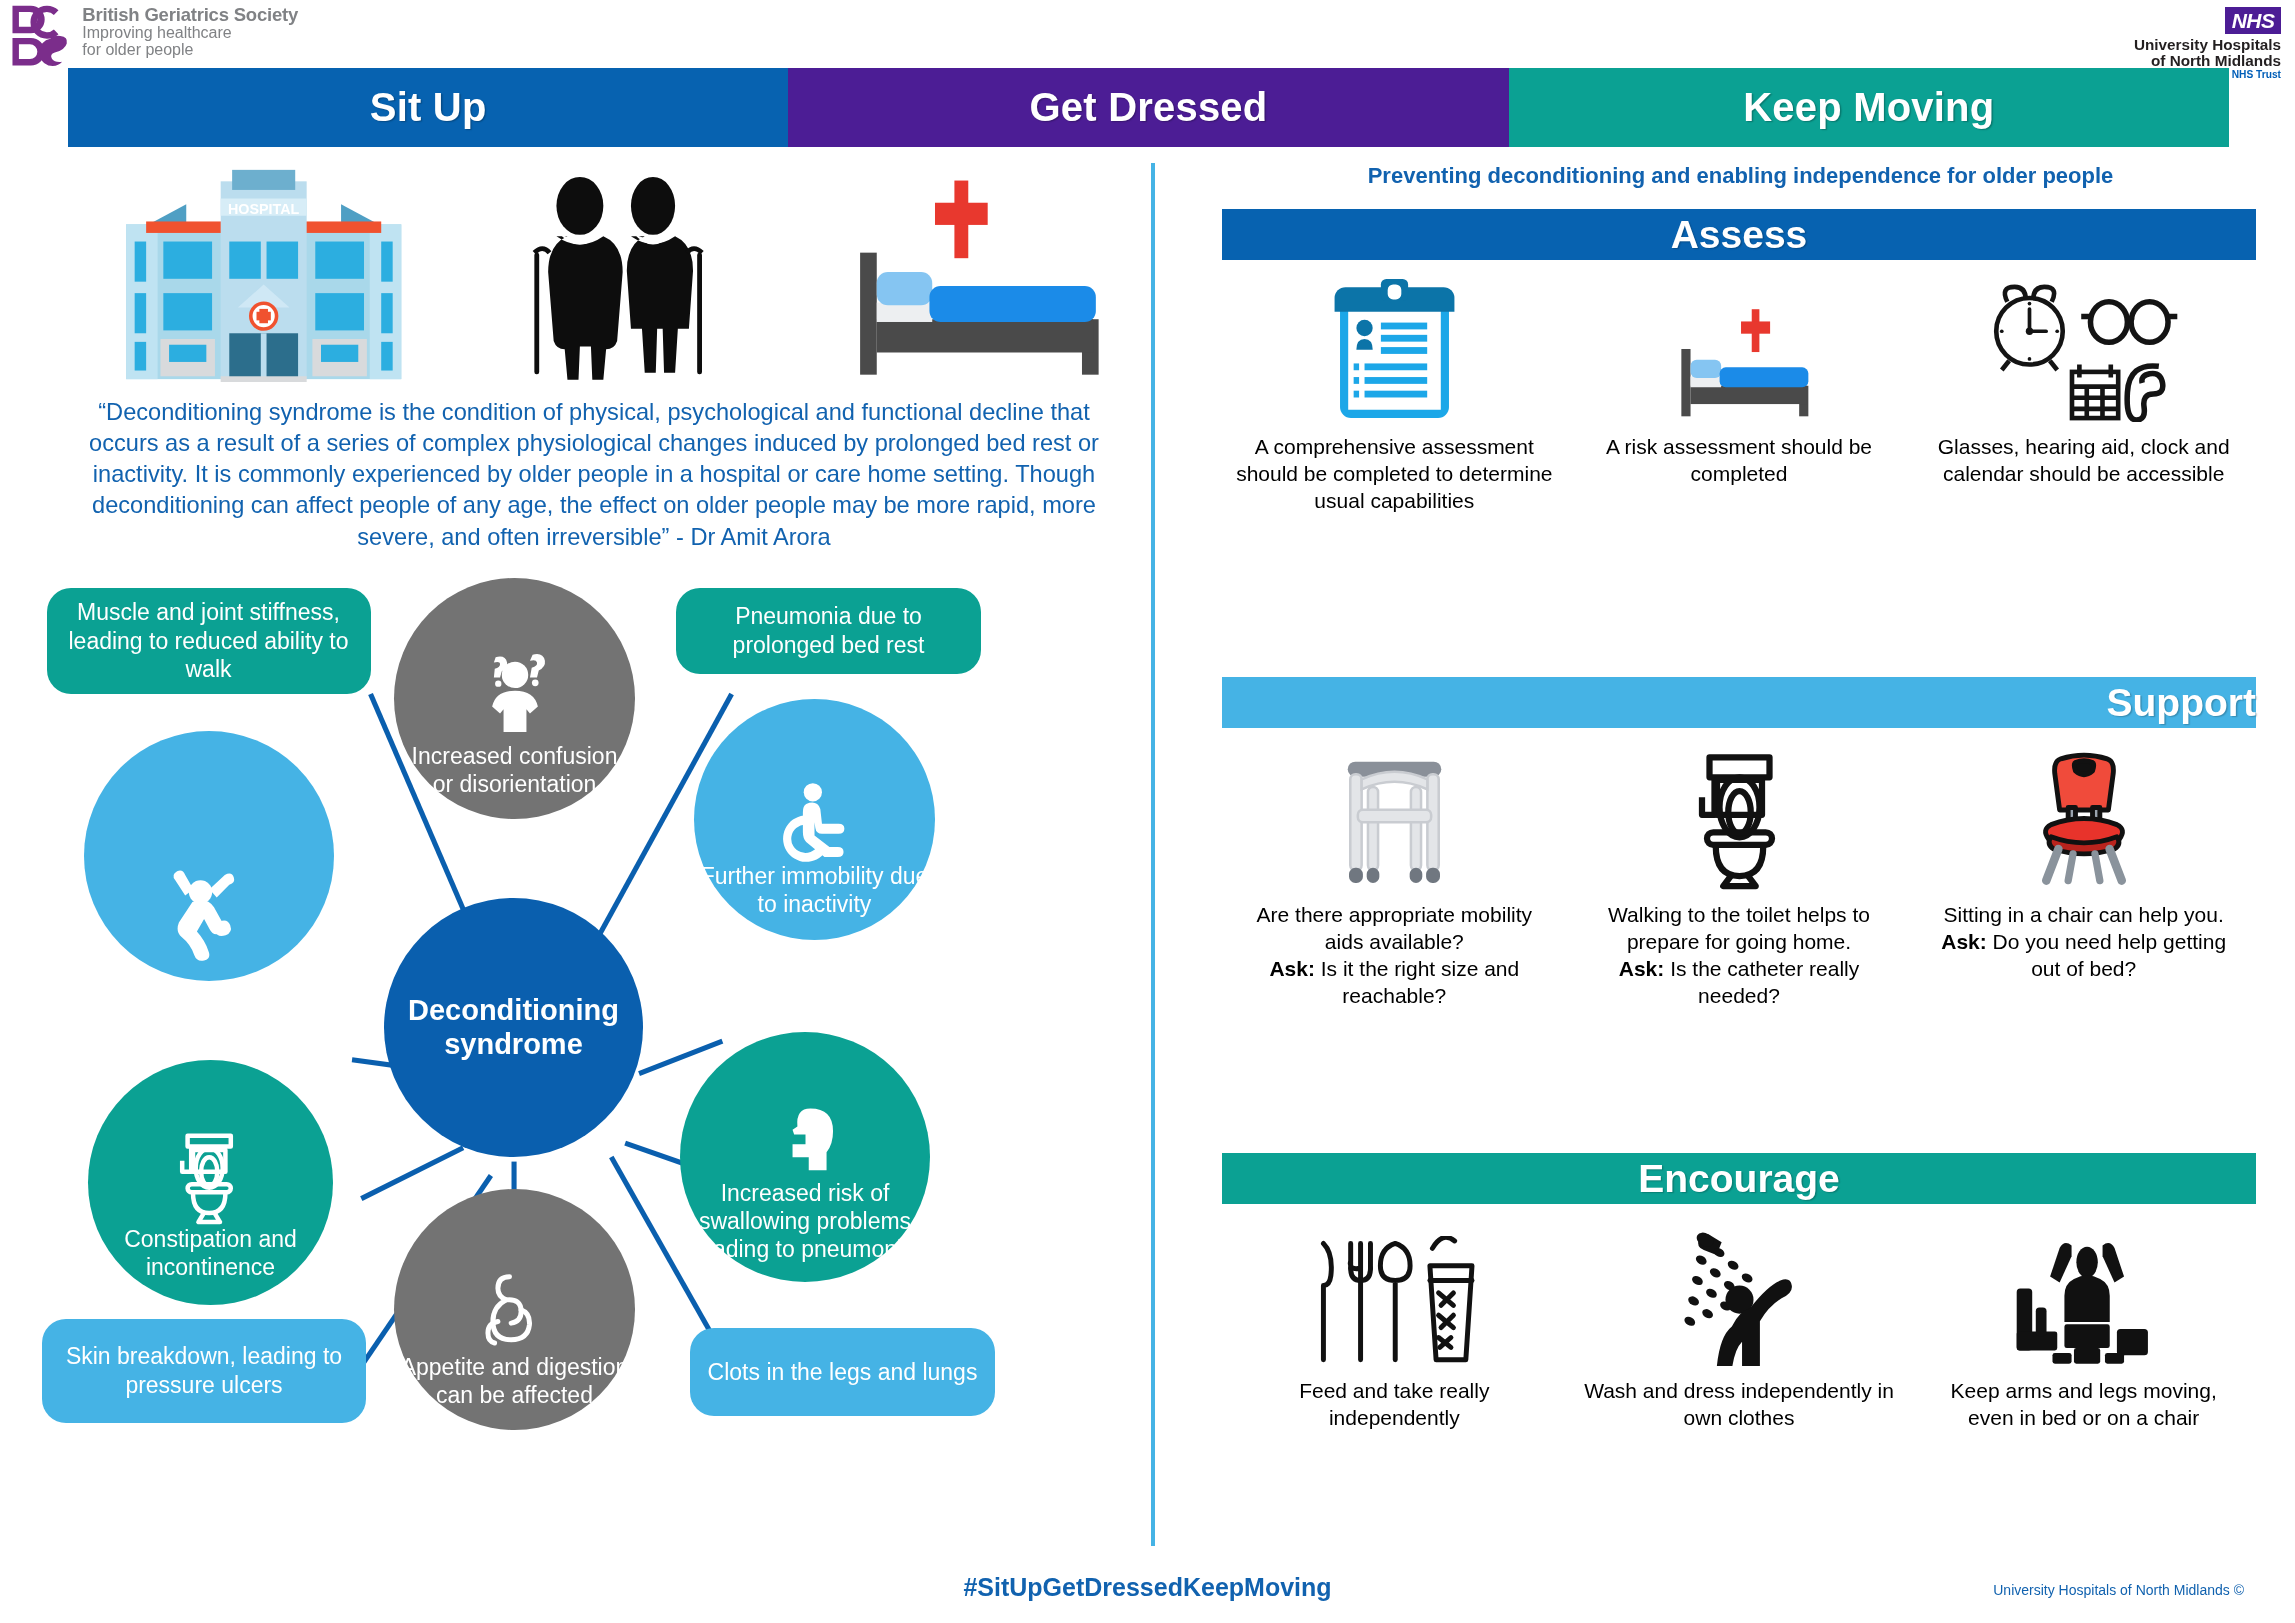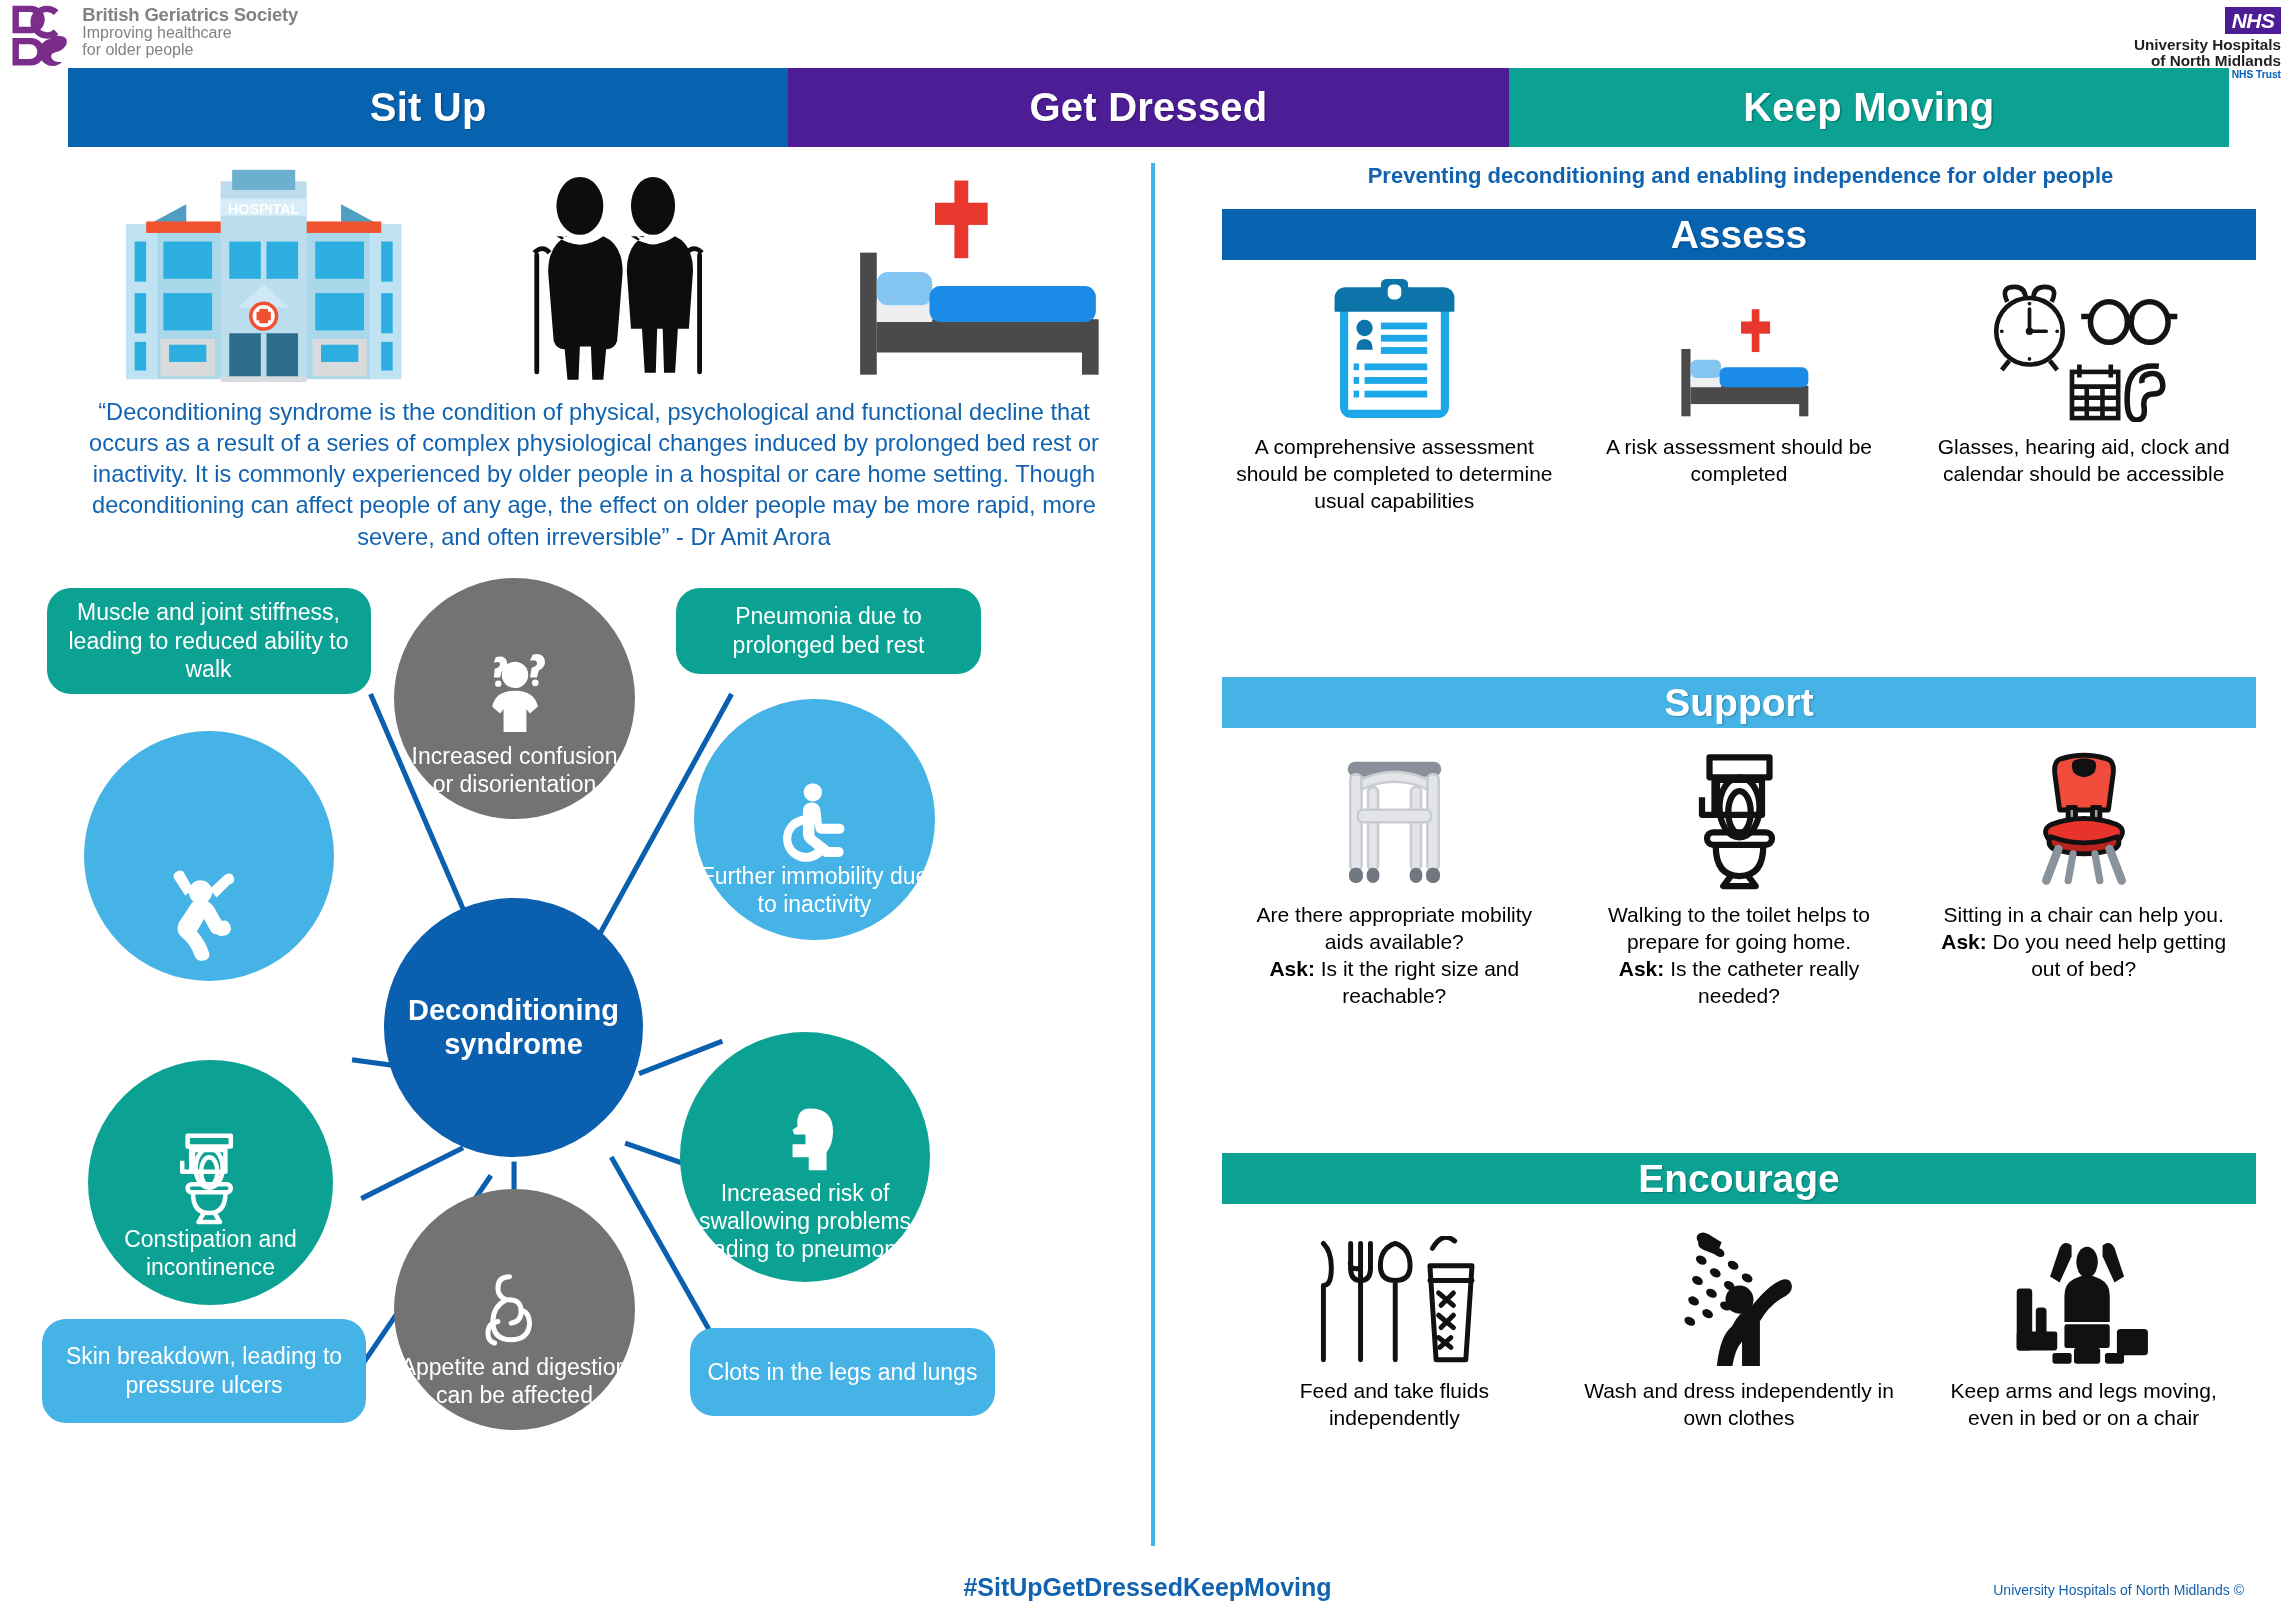--- a/index.html
+++ b/index.html
@@ -74,21 +74,21 @@
 
   
   .right-col { position:absolute; left:1185px; top:163px; width:1111px; height:1386px; }
   .right-title { position:absolute; left:0; top:0; width:1111px; text-align:center;
                  color:#1162AF; font-weight:bold; font-size:22px; }
 
   .sec-head { position:absolute; left:37px; width:1034px; height:51px;
               display:flex; align-items:center; justify-content:center; }
   .sec-head span { color:#fff; font-weight:bold; font-size:39px; text-shadow: 1.4px 1.4px 1.4px rgba(0,0,0,0.22); }
   .sec-head.h-assess   { background:#0762B0; top:46px; }
-  .sec-head.h-support  { background:#45B3E5; top:514px; }
+  .sec-head.h-support  { background:#45B3E5; top:514px;justify-content:flex-end; }
   .sec-head.h-encourage{ background:#0BA193; top:990px; }
 
   .trio { position:absolute; left:37px; width:1034px; display:flex; }
   .trio .cell { flex:1 1 0; display:flex; flex-direction:column; align-items:center; }
   .trio .icon-wrap { height:153px; display:flex; align-items:flex-end; justify-content:center; }
   .trio .icon-wrap svg { display:block; }
   .trio .cap { margin-top:12px; font-size:21px; line-height:1.28; color:#000; text-align:center; width:92%; }
   .trio .cap b { font-weight:bold; }
 
   .trio.t-assess    { top:106px;  height:389px; }
@@ -523,21 +523,21 @@
               <path d="M30 26 q0 10 8 10 q8 0 8 -10"></path>
               <path d="M66 6 q-12 4 -12 18 q0 12 12 12 q12 0 12 -12 q0 -14 -12 -18z M66 36 l0 64"></path>
               <path d="M96 10 q8 -14 18 -6"></path>
               <path d="M94 24 h34 l-5 76 h-24 z"></path>
               <path d="M94 36 h34"></path>
               <path d="M101 46 l12 10 M101 64 l12 10 M101 82 l10 8"></path>
               <path d="M113 46 l-10 10 M113 64 l-10 10 M111 82 l-9 8"></path>
             </g>
           </svg>
         </div>
-        <div class="cap">Feed and take fluids independently</div>
+        <div class="cap">Feed and take really independently</div>
       </div>
 
       <div class="cell">
         <div class="icon-wrap">
           <svg width="153" height="134" viewBox="0 0 120 105">
             <g fill="#111">
               <path d="M36 2 q-6 -2 -8 4 q-2 6 4 8 l10 4 l4 -10z"></path>
               <path d="M30 14 q18 -4 34 8 q6 4 2 8 q-4 4 -10 0 q-14 -8 -26 -6z" opacity="0"></path>
               <g>
                 <ellipse cx="33" cy="6" rx="7" ry="5" transform="rotate(30 33 6)"></ellipse>

